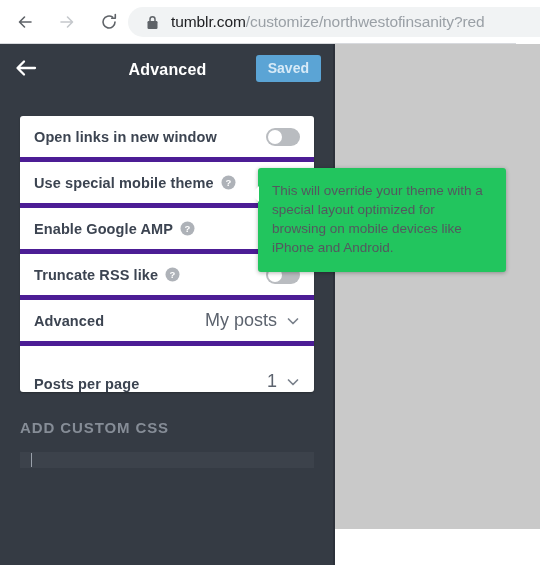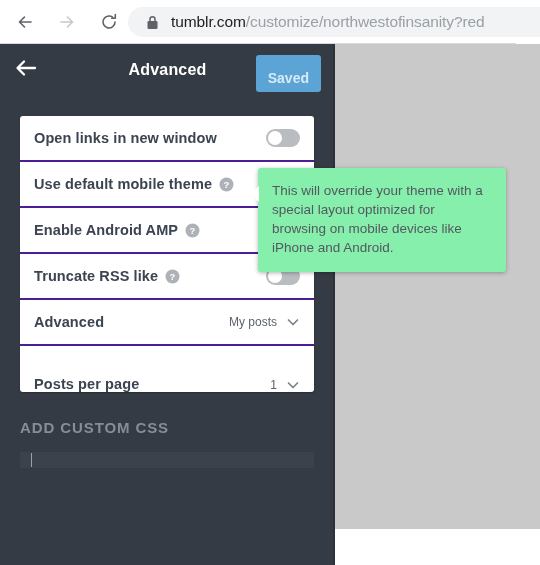--- a/index.html
+++ b/index.html
@@ -133,21 +133,21 @@
     letter-spacing: 0.2px;
   }
   .saved-btn {
     position: absolute;
     right: 14px;
     top: 11px;
     background: #5ba4d5;
     color: #d7eaf7;
     font-size: 14px;
     font-weight: bold;
-    padding: 16px 12px 7px 12px;
+    padding: 6px 12px 7px 12px;
     border-radius: 3px;
     border: none;
     line-height: 1;
     font-family: "Liberation Sans", sans-serif;
   }
 
   
   .card {
     position: absolute;
     left: 20px;
@@ -158,21 +158,21 @@
     box-shadow: 0 1px 2px rgba(0,0,0,0.25);
     overflow: hidden;
   }
   .row {
     position: relative;
     height: 46px;
     display: flex;
     align-items: center;
     padding: 0 14px 0 14px;
     box-sizing: border-box;
-    border-bottom: 2px solid #4c1d95;
+    border-bottom: 5px solid #4c1d95;
   }
   .row:last-child { border-bottom: none; align-items: flex-end; }
   .row-label {
     font-size: 14.5px;
     font-weight: bold;
     color: #3c4451;
     letter-spacing: 0.1px;
   }
   .help-icon {
     margin-left: 7px;
@@ -197,36 +197,36 @@
     flex: none;
   }
   .toggle .knob {
     position: absolute;
     left: 2px; top: 2px;
     width: 14px; height: 14px;
     border-radius: 50%;
     background: #ffffff;
   }
   .row-value {
-    font-size: 12px;
+    font-size: 18px;
     color: #5c636e;
     margin-right: 9px;
   }
   .chev {
     display: flex;
     align-items: center;
   }
 
   
   .tooltip {
     position: absolute;
     left: 258px;
     top: 124px;
     width: 248px;
-    background: #86efac;
+    background: #22c55e;
     border-radius: 3px;
     box-shadow: 0 1px 4px rgba(0,0,0,0.3);
     padding: 13px 14px 15px 14px;
     box-sizing: border-box;
     z-index: 30;
   }
   .tooltip-text {
     font-size: 13.5px;
     line-height: 19px;
     color: #54585f;
@@ -332,32 +332,32 @@
         <div class="row">
           <span class="row-label">Open links in new window</span>
           <span class="row-right">
             <span class="toggle">
                 <span class="knob"></span>
               </span>
           </span>
         </div>
 
         <div class="row">
-          <span class="row-label">Use default mobile theme</span>
+          <span class="row-label">Use special mobile theme</span>
           <span class="help-icon">
             <svg width="15" height="15" viewBox="0 0 15 15">
               <circle cx="7.5" cy="7.5" r="7" fill="#aeb2b8"></circle>
               <text x="7.5" y="11" text-anchor="middle" font-size="9.5" font-family="Liberation Sans, sans-serif" font-weight="bold" fill="#ffffff">?</text>
             </svg>
           </span>
           <span class="row-right"></span>
         </div>
 
         <div class="row">
-          <span class="row-label">Enable Android AMP</span>
+          <span class="row-label">Enable Google AMP</span>
           <span class="help-icon">
             <svg width="15" height="15" viewBox="0 0 15 15">
               <circle cx="7.5" cy="7.5" r="7" fill="#aeb2b8"></circle>
               <text x="7.5" y="11" text-anchor="middle" font-size="9.5" font-family="Liberation Sans, sans-serif" font-weight="bold" fill="#ffffff">?</text>
             </svg>
           </span>
           <span class="row-right"></span>
         </div>
 
         <div class="row">

